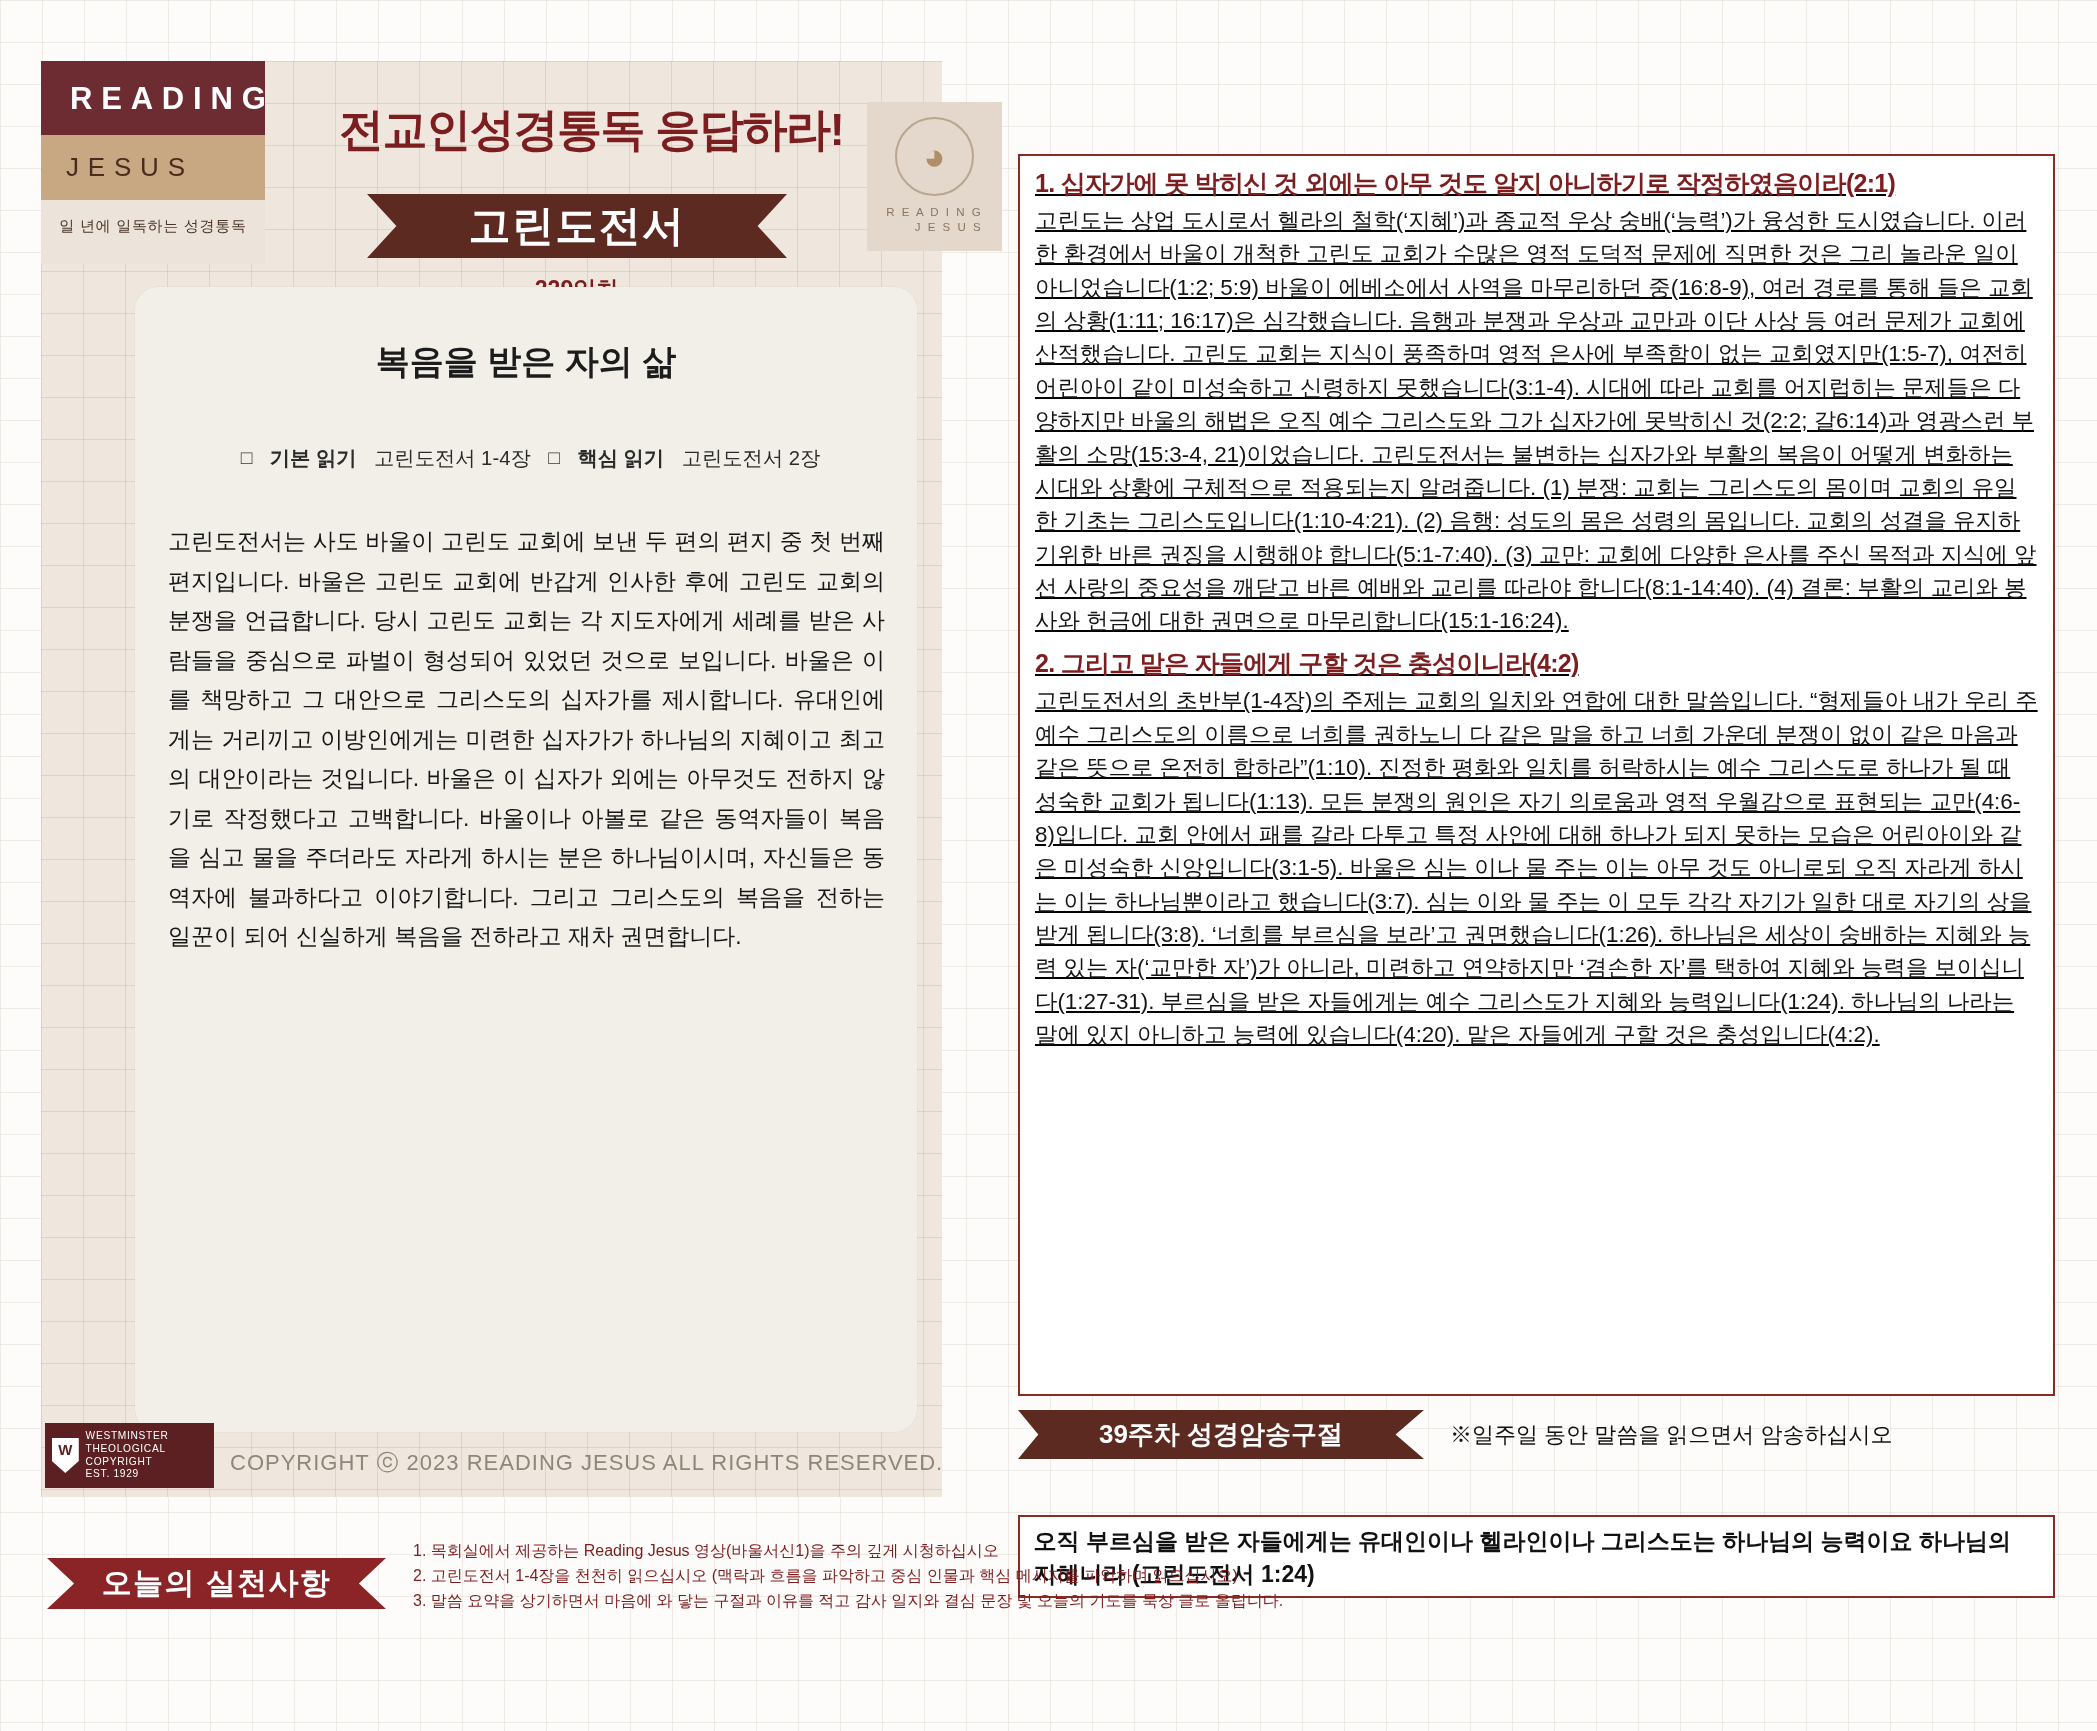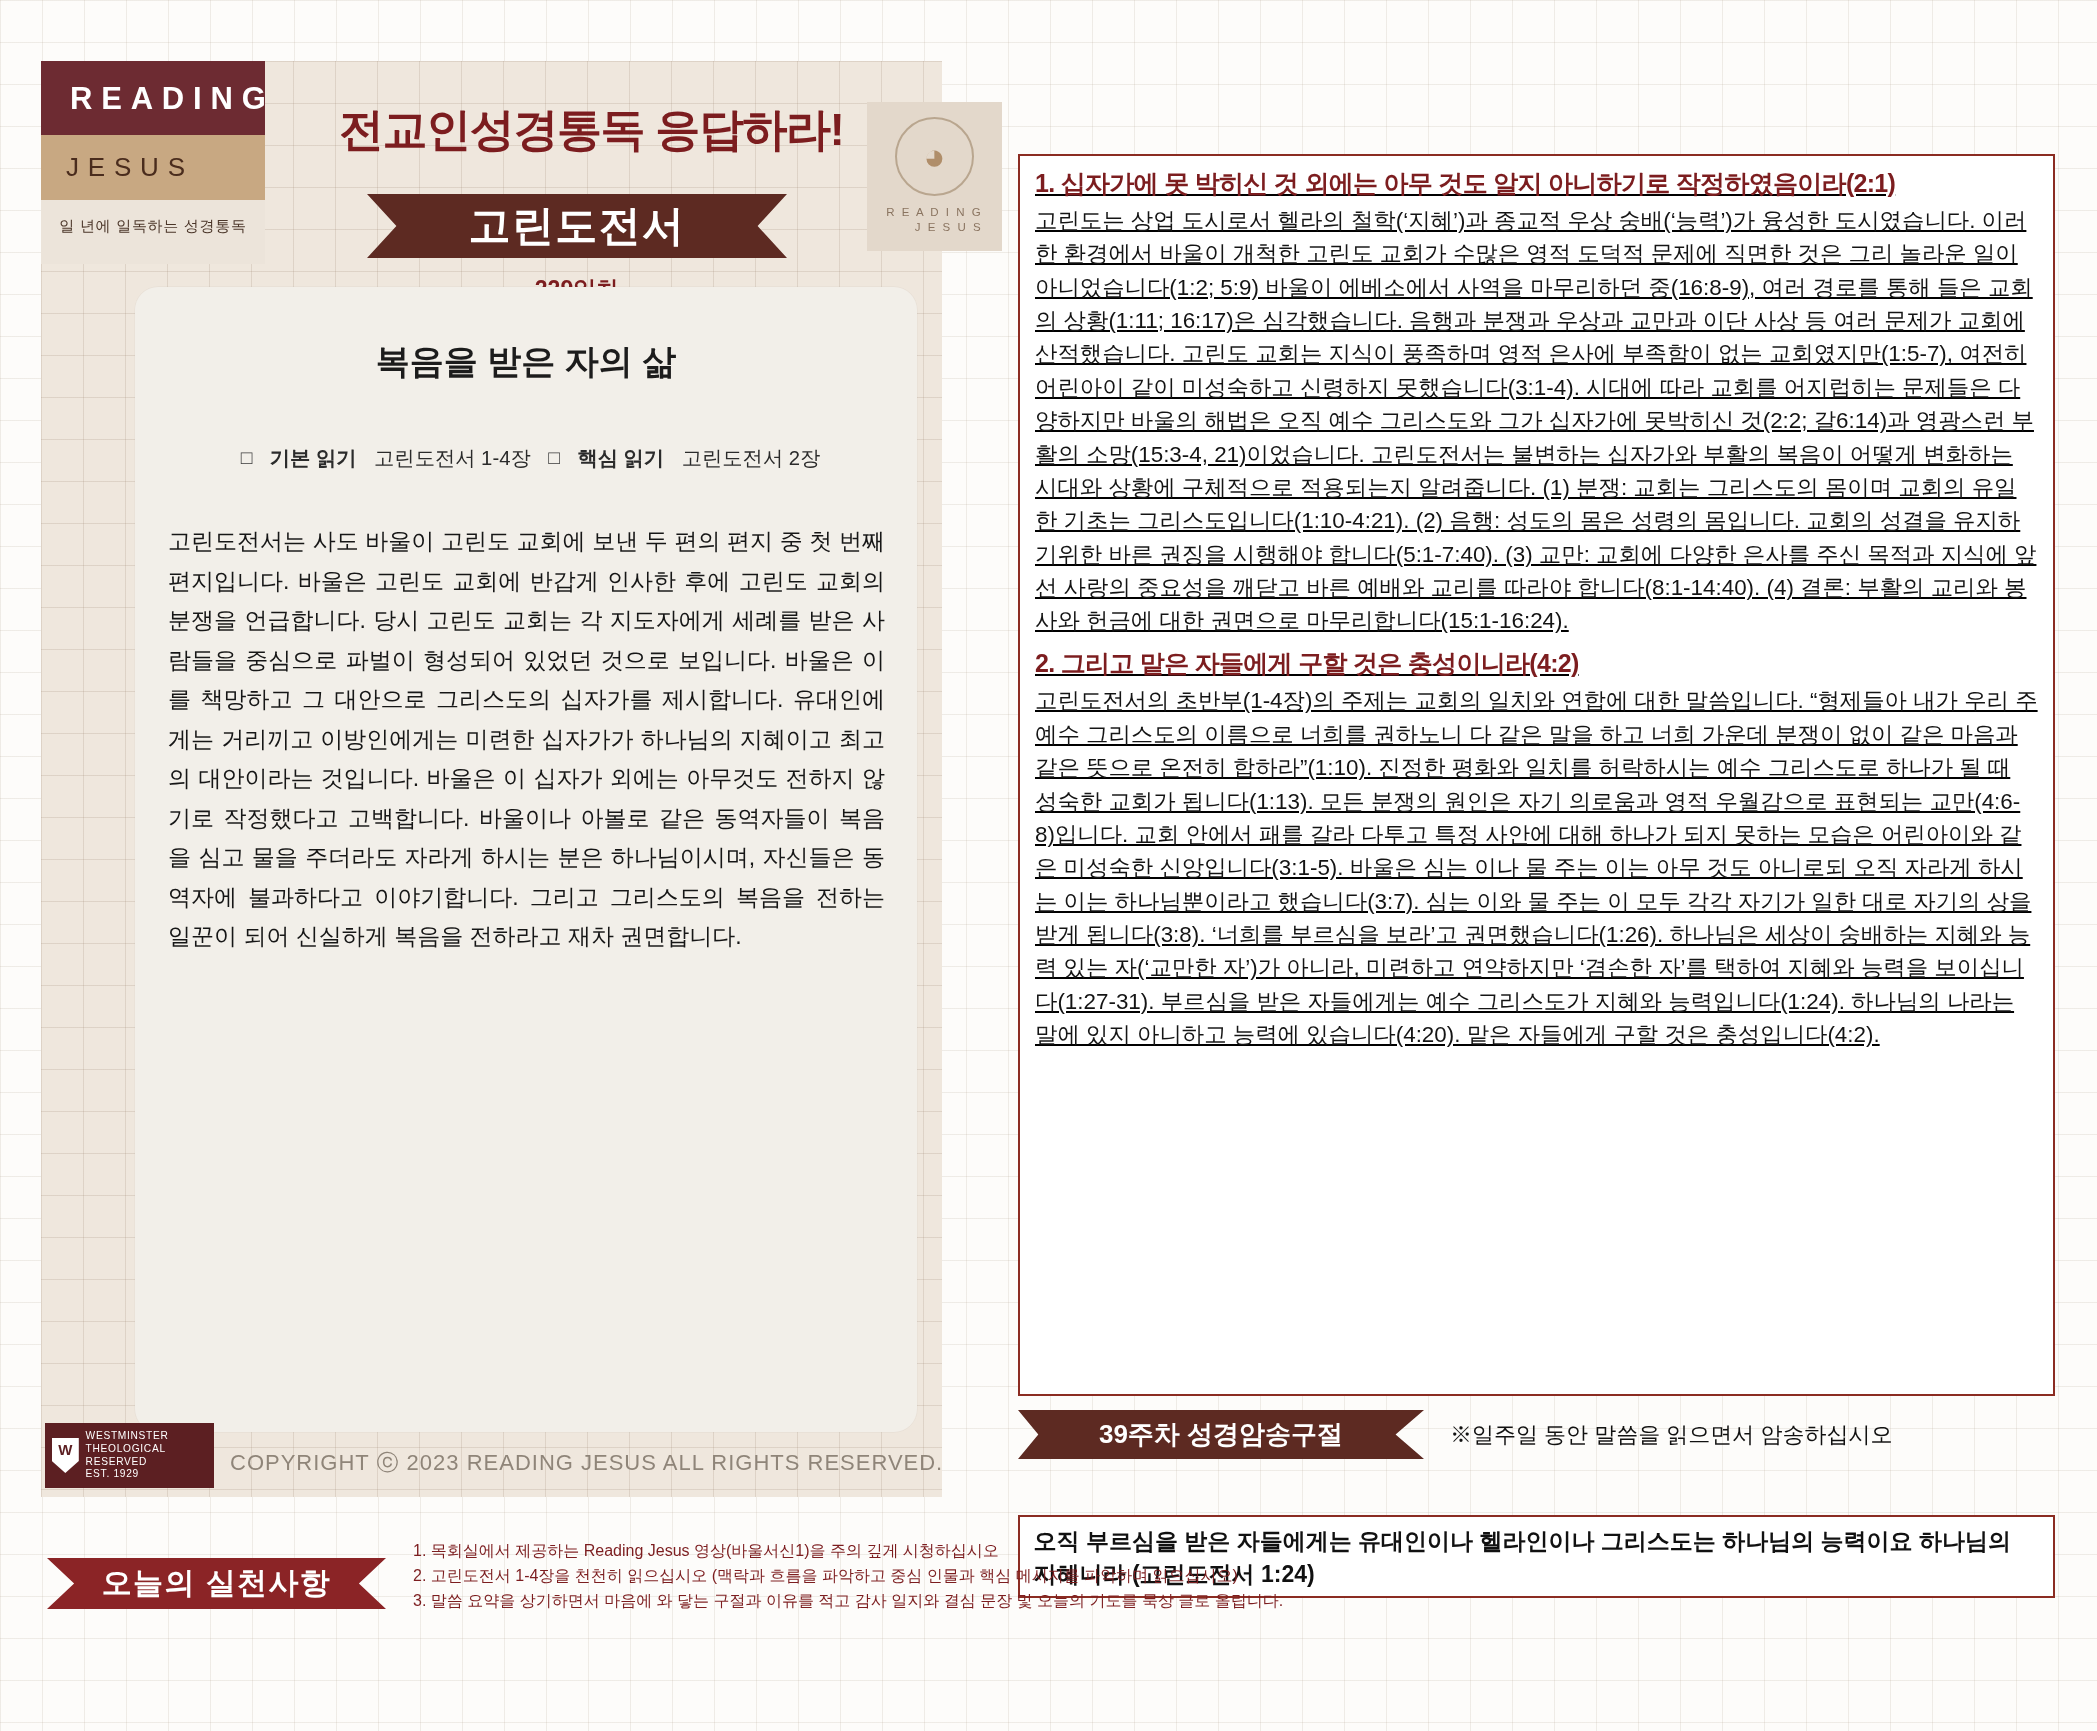--- a/index.html
+++ b/index.html
@@ -373,21 +373,21 @@
     <span>고린도전서 2장</span>
   </div>
 
   <div class="body-text">고린도전서는 사도 바울이 고린도 교회에 보낸 두 편의 편지 중 첫 번째 편지입니다. 바울은 고린도 교회에 반갑게 인사한 후에 고린도 교회의 분쟁을 언급합니다. 당시 고린도 교회는 각 지도자에게 세례를 받은 사람들을 중심으로 파벌이 형성되어 있었던 것으로 보입니다. 바울은 이를 책망하고 그 대안으로 그리스도의 십자가를 제시합니다. 유대인에게는 거리끼고 이방인에게는 미련한 십자가가 하나님의 지혜이고 최고의 대안이라는 것입니다. 바울은 이 십자가 외에는 아무것도 전하지 않기로 작정했다고 고백합니다. 바울이나 아볼로 같은 동역자들이 복음을 심고 물을 주더라도 자라게 하시는 분은 하나님이시며, 자신들은 동역자에 불과하다고 이야기합니다. 그리고 그리스도의 복음을 전하는 일꾼이 되어 신실하게 복음을 전하라고 재차 권면합니다.</div>
 
   <div class="seal">
     <div class="shield">W</div>
     <div class="stext">
       <div>WESTMINSTER</div>
       <div>THEOLOGICAL</div>
-      <div>RESERVED</div>
+      <div>COPYRIGHT</div>
       <div>EST. 1929</div>
     </div>
   </div>
   <div class="copyright">COPYRIGHT ⓒ 2023 READING JESUS ALL RIGHTS RESERVED.</div>
 
   <div class="right-body">
     <div class="sec-head">1. 십자가에 못 박히신 것 외에는 아무 것도 알지 아니하기로 작정하였음이라(2:1)</div>
     <div class="sec-body">고린도는 상업 도시로서 헬라의 철학(‘지혜’)과 종교적 우상 숭배(‘능력’)가 융성한 도시였습니다. 이러한 환경에서 바울이 개척한 고린도 교회가 수많은 영적 도덕적 문제에 직면한 것은 그리 놀라운 일이 아니었습니다(1:2; 5:9) 바울이 에베소에서 사역을 마무리하던 중(16:8-9), 여러 경로를 통해 들은 교회의 상황(1:11; 16:17)은 심각했습니다. 음행과 분쟁과 우상과 교만과 이단 사상 등 여러 문제가 교회에 산적했습니다. 고린도 교회는 지식이 풍족하며 영적 은사에 부족함이 없는 교회였지만(1:5-7), 여전히 어린아이 같이 미성숙하고 신령하지 못했습니다(3:1-4). 시대에 따라 교회를 어지럽히는 문제들은 다양하지만 바울의 해법은 오직 예수 그리스도와 그가 십자가에 못박히신 것(2:2; 갈6:14)과 영광스런 부활의 소망(15:3-4, 21)이었습니다. 고린도전서는 불변하는 십자가와 부활의 복음이 어떻게 변화하는 시대와 상황에 구체적으로 적용되는지 알려줍니다. (1) 분쟁: 교회는 그리스도의 몸이며 교회의 유일한 기초는 그리스도입니다(1:10-4:21). (2) 음행: 성도의 몸은 성령의 몸입니다. 교회의 성결을 유지하기위한 바른 권징을 시행해야 합니다(5:1-7:40). (3) 교만: 교회에 다양한 은사를 주신 목적과 지식에 앞선 사랑의 중요성을 깨닫고 바른 예배와 교리를 따라야 합니다(8:1-14:40). (4) 결론: 부활의 교리와 봉사와 헌금에 대한 권면으로 마무리합니다(15:1-16:24).</div>
     <div class="sec-head">2. 그리고 맡은 자들에게 구할 것은 충성이니라(4:2)</div>
     <div class="sec-body">고린도전서의 초반부(1-4장)의 주제는 교회의 일치와 연합에 대한 말씀입니다. “형제들아 내가 우리 주 예수 그리스도의 이름으로 너희를 권하노니 다 같은 말을 하고 너희 가운데 분쟁이 없이 같은 마음과 같은 뜻으로 온전히 합하라”(1:10). 진정한 평화와 일치를 허락하시는 예수 그리스도로 하나가 될 때 성숙한 교회가 됩니다(1:13). 모든 분쟁의 원인은 자기 의로움과 영적 우월감으로 표현되는 교만(4:6-8)입니다. 교회 안에서 패를 갈라 다투고 특정 사안에 대해 하나가 되지 못하는 모습은 어린아이와 같은 미성숙한 신앙입니다(3:1-5). 바울은 심는 이나 물 주는 이는 아무 것도 아니로되 오직 자라게 하시는 이는 하나님뿐이라고 했습니다(3:7). 심는 이와 물 주는 이 모두 각각 자기가 일한 대로 자기의 상을 받게 됩니다(3:8). ‘너희를 부르심을 보라’고 권면했습니다(1:26). 하나님은 세상이 숭배하는 지혜와 능력 있는 자(‘교만한 자’)가 아니라, 미련하고 연약하지만 ‘겸손한 자’를 택하여 지혜와 능력을 보이십니다(1:27-31). 부르심을 받은 자들에게는 예수 그리스도가 지혜와 능력입니다(1:24). 하나님의 나라는 말에 있지 아니하고 능력에 있습니다(4:20). 맡은 자들에게 구할 것은 충성입니다(4:2).</div>

